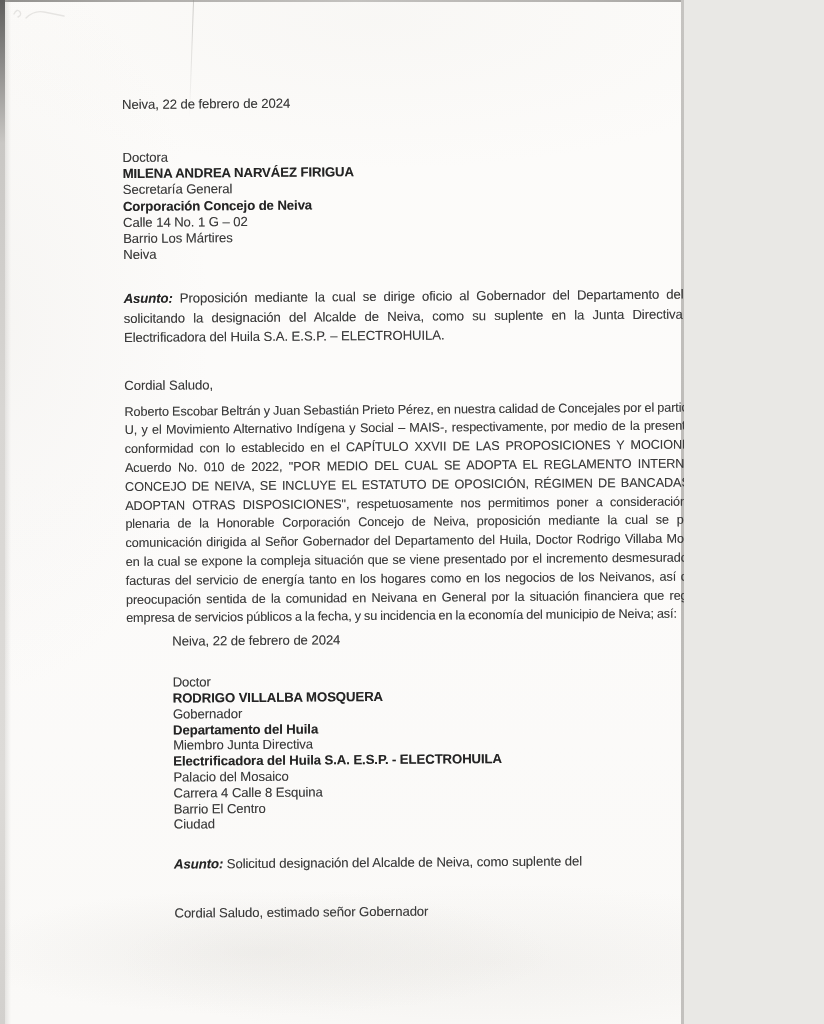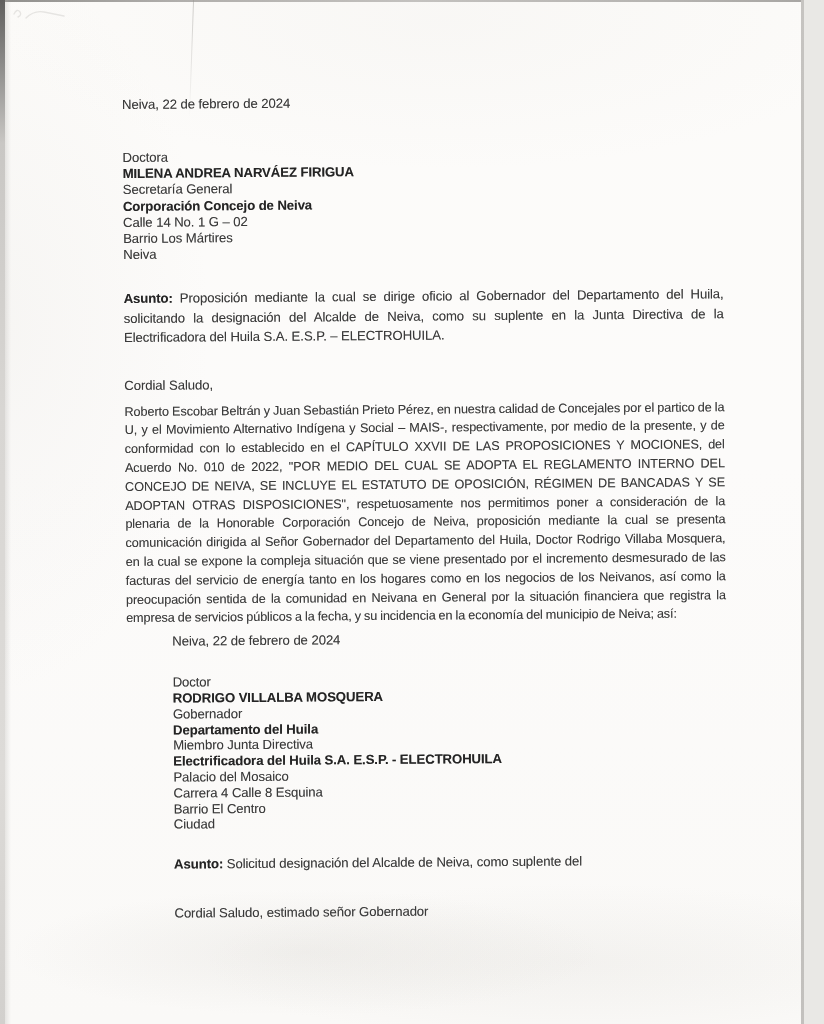--- a/index.html
+++ b/index.html
@@ -9,21 +9,21 @@
   body {
     width: 824px;
     height: 1024px;
     background: #e9e8e5;
     overflow: hidden;
     font-family: "Liberation Sans", "DejaVu Sans", sans-serif;
   }
   
   .scan-page {
     position: relative;
-    width: 804px;
+    width: 684px;
     height: 1024px;
     background:
       radial-gradient(ellipse 420px 90px at 38% 93%, rgba(205,202,196,0.22), transparent 70%),
       radial-gradient(ellipse 520px 110px at 72% 94%, rgba(208,205,199,0.18), transparent 72%),
       radial-gradient(ellipse 300px 520px at 0% 32%, rgba(214,211,205,0.14), transparent 70%),
       radial-gradient(ellipse 600px 200px at 55% 2%, rgba(216,213,208,0.10), transparent 75%),
       linear-gradient(180deg, #fcfbf9 0%, #fcfbfa 45%, #faf9f7 100%);
     overflow: hidden;
   }
   
@@ -80,20 +80,21 @@
   }
   .subject-para {
     margin-top: 26px;
     font-size: 13.2px;
     line-height: 19.4px;
     text-align: justify;
   }
   .subject-para .label {
     font-weight: bold;
     color: #242424;
+    font-style: italic;
   }
   .salutation {
     margin-top: 28px;
     font-size: 13.2px;
     line-height: 19px;
   }
   .body-para {
     margin-top: 8px;
     font-size: 12.7px;
     line-height: 18.8px;

